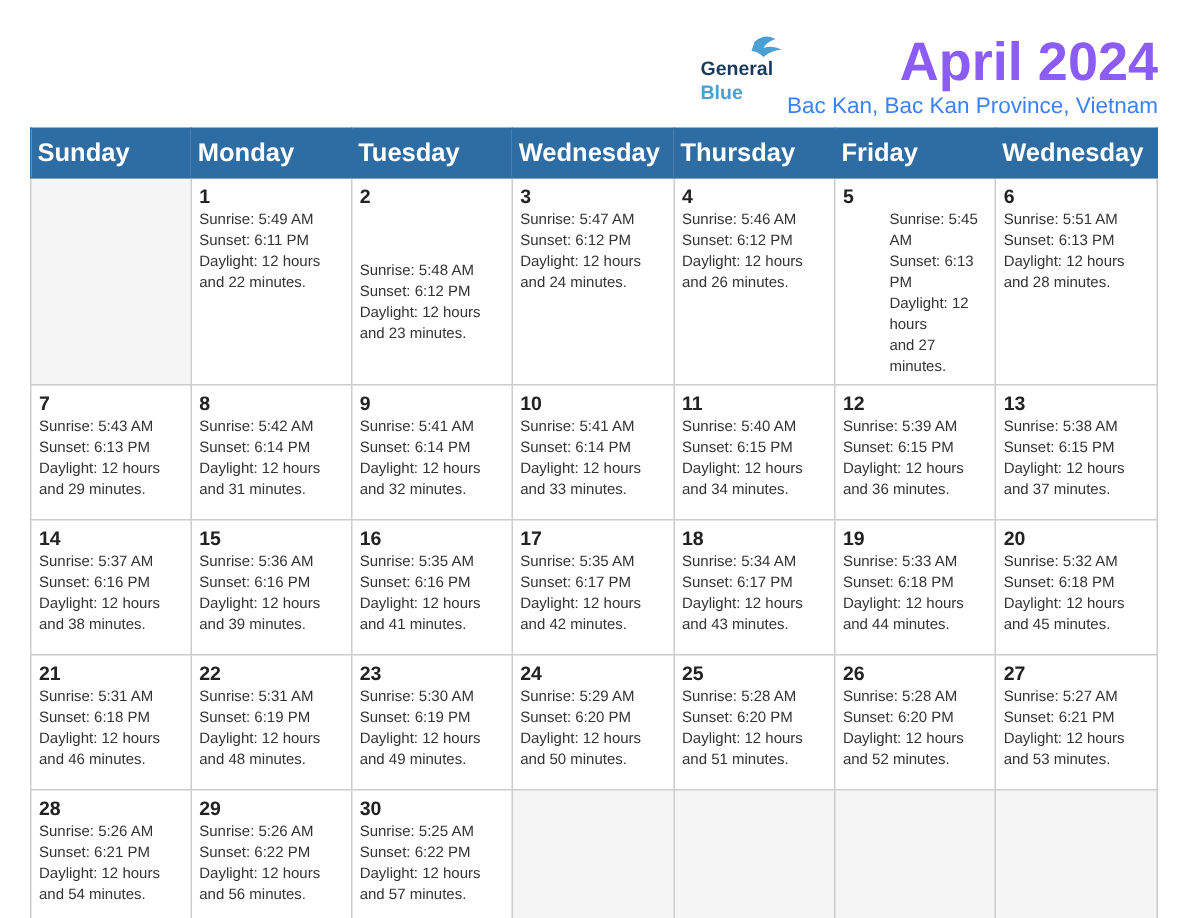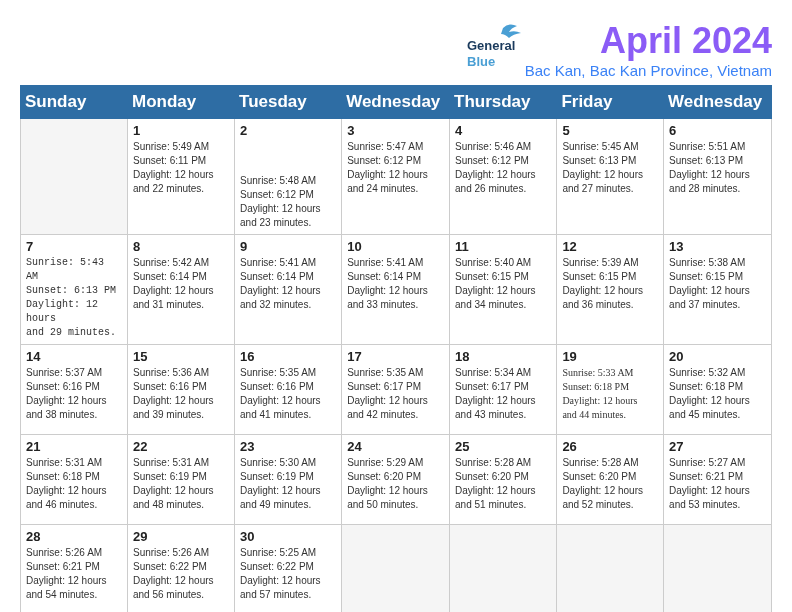--- a/index.html
+++ b/index.html
@@ -130,37 +130,37 @@
         </td>
         <td>
           <span class="day-num">4</span>
           <div class="day-info" style="white-space: pre-line;">Sunrise: 5:46 AM
 Sunset: 6:12 PM
 Daylight: 12 hours
 and 26 minutes.</div>
         </td>
         <td>
           <span class="day-num">5</span>
-          <div class="day-info" style="white-space: pre-line;">Sunrise: 5:45 AM
+          <div class="day-info" style="white-space: pre-line; margin-left: 31px;">Sunrise: 5:45 AM
 Sunset: 6:13 PM
 Daylight: 12 hours
 and 27 minutes.</div>
         </td>
         <td>
           <span class="day-num">6</span>
           <div class="day-info" style="white-space: pre-line;">Sunrise: 5:51 AM
 Sunset: 6:13 PM
 Daylight: 12 hours
 and 28 minutes.</div>
         </td>
       </tr>
       <tr>
         <td>
           <span class="day-num">7</span>
-          <div class="day-info" style="white-space: pre-line; font-family: Liberation Mono, monospace;">Sunrise: 5:43 AM
+          <div class="day-info" style="white-space: pre-line;">Sunrise: 5:43 AM
 Sunset: 6:13 PM
 Daylight: 12 hours
 and 29 minutes.</div>
         </td>
         <td>
           <span class="day-num">8</span>
           <div class="day-info" style="white-space: pre-line;">Sunrise: 5:42 AM
 Sunset: 6:14 PM
 Daylight: 12 hours
 and 31 minutes.</div>
@@ -232,21 +232,21 @@
         </td>
         <td>
           <span class="day-num">18</span>
           <div class="day-info" style="white-space: pre-line;">Sunrise: 5:34 AM
 Sunset: 6:17 PM
 Daylight: 12 hours
 and 43 minutes.</div>
         </td>
         <td>
           <span class="day-num">19</span>
-          <div class="day-info" style="white-space: pre-line; font-family: Liberation Serif, serif;">Sunrise: 5:33 AM
+          <div class="day-info" style="white-space: pre-line;">Sunrise: 5:33 AM
 Sunset: 6:18 PM
 Daylight: 12 hours
 and 44 minutes.</div>
         </td>
         <td>
           <span class="day-num">20</span>
           <div class="day-info" style="white-space: pre-line;">Sunrise: 5:32 AM
 Sunset: 6:18 PM
 Daylight: 12 hours
 and 45 minutes.</div>

